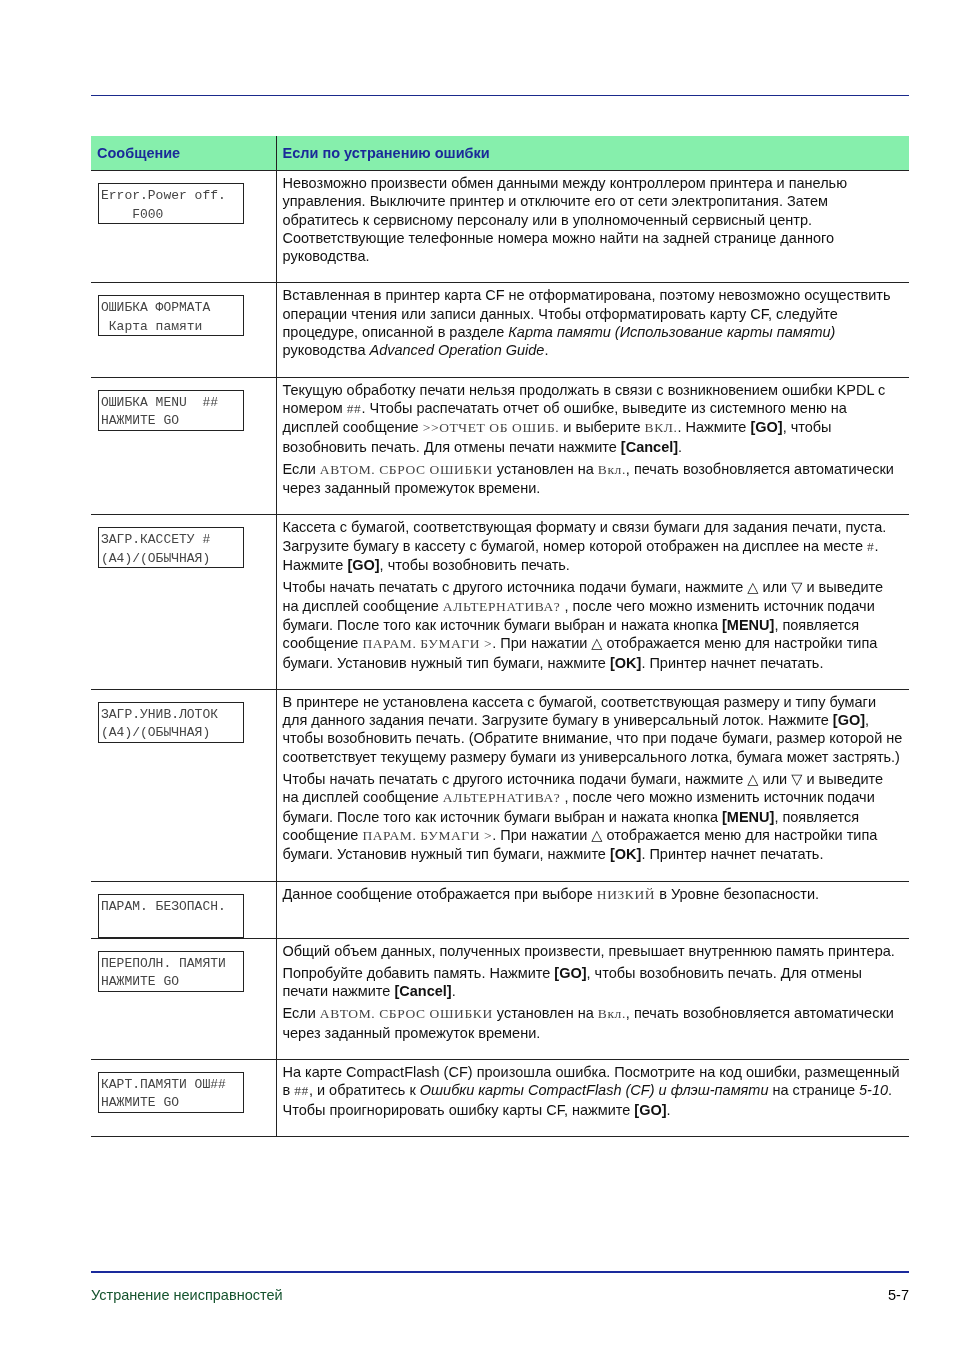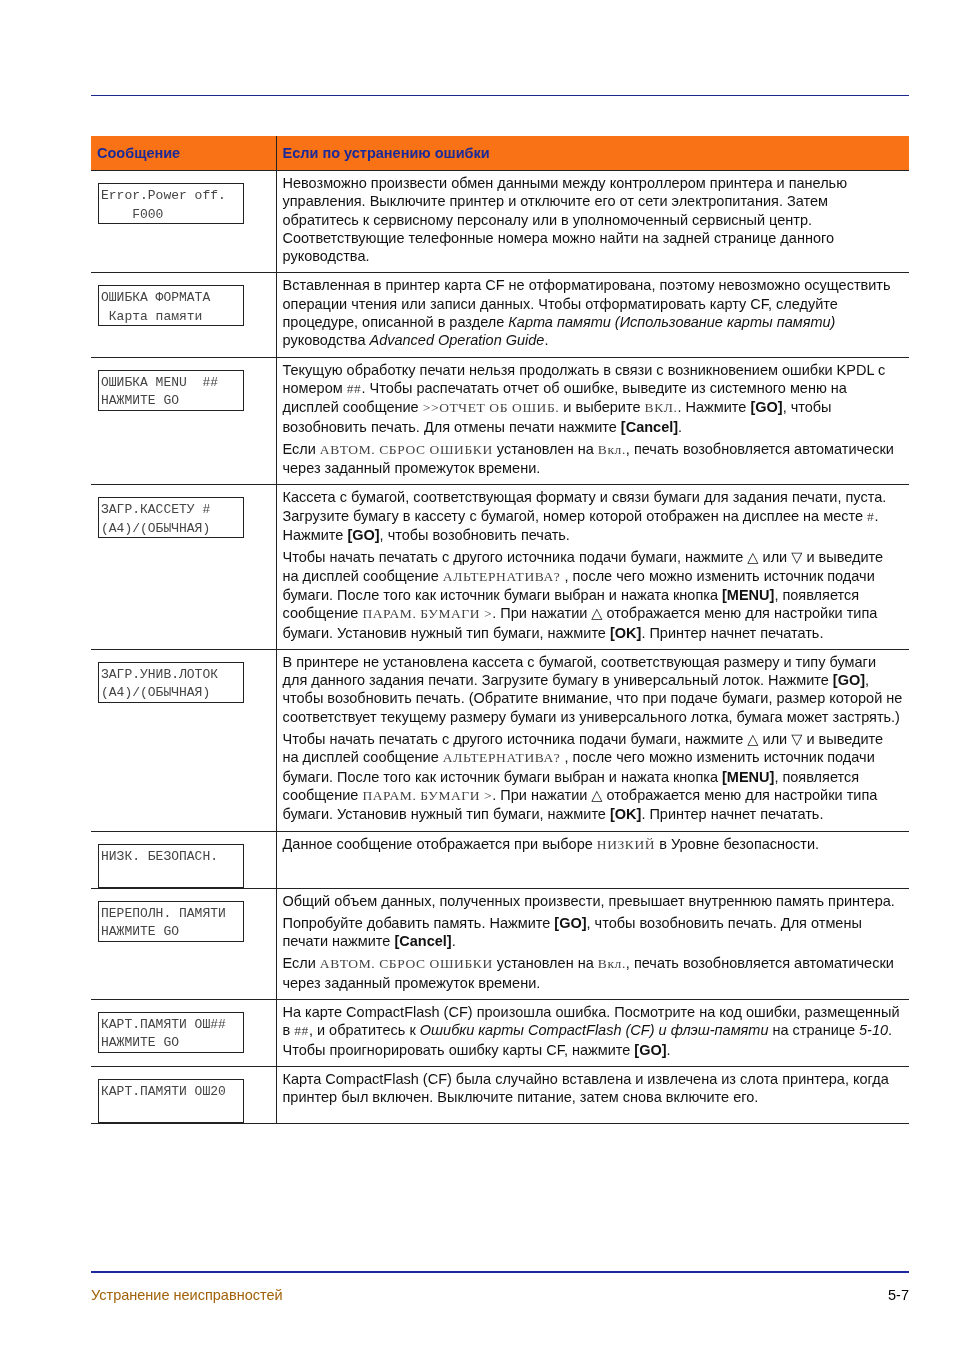--- a/index.html
+++ b/index.html
@@ -1,31 +1,31 @@
 <!DOCTYPE html>
 <html><head>
 <meta charset="utf-8">
 <style>
   html, body { margin: 0; padding: 0; background: #ffffff; }
   body { width: 954px; height: 1350px; position: relative; font-family: "Liberation Sans", sans-serif; color: #111; }
   .top-rule { position: absolute; left: 91px; top: 95px; width: 818px; height: 1px; background: #1a2a8c; }
   .bottom-rule { position: absolute; left: 91px; top: 1271px; width: 818px; height: 2px; background: #1a2a9c; }
-  .footer-left { position: absolute; left: 91px; top: 1287px; font-size: 14.5px; color: #a16207; }
+  .footer-left { position: absolute; left: 91px; top: 1287px; font-size: 14.5px; color: #14532d; }
   .footer-right { position: absolute; right: 45px; top: 1287px; font-size: 14.5px; color: #000000; }
 
   table.msgs { position: absolute; left: 91px; top: 136px; width: 818px; border-collapse: collapse; table-layout: fixed; }
   table.msgs col.c1 { width: 185px; }
   table.msgs col.c2 { width: 633px; }
-  thead th { background: #f97316; color: #1b2a99; font-weight: bold; font-size: 14.5px; text-align: left; padding: 7px 6px 8px 6px; height: 19px; }
+  thead th { background: #86efac; color: #1b2a99; font-weight: bold; font-size: 14.5px; text-align: left; padding: 7px 6px 8px 6px; height: 19px; }
   thead th.h1 { border-right: 1px solid #222; }
   tbody tr { border-top: 1px solid #222; }
   tbody tr:last-child { border-bottom: 1px solid #222; }
   tbody td { vertical-align: top; }
   td.msg-cell { border-right: 1px solid #222; padding: 12px 0 0 7px; }
-  td.desc-cell { padding: 3px 6px 7px 6px; font-size: 14.5px; line-height: 18.3px; margin-top: 39px; }
+  td.desc-cell { padding: 3px 6px 17px 6px; font-size: 14.5px; line-height: 18.3px; margin-top: 39px; }
   .lcd { border: 1px solid #222; width: 146px; height: 41px; box-sizing: border-box; padding: 3px 0 0 2px; font-family: "Liberation Mono", monospace; font-size: 13px; line-height: 18.5px; color: #444; white-space: pre; overflow: hidden; }
   .lcd.tall { height: 44px; }
   .para { margin: 0 0 4px 0; }
   .para:last-child { margin-bottom: 0; }
   .mono { font-family: "Liberation Serif", serif; font-size: 13.5px; letter-spacing: 0.6px; color: #444; }
   b { font-weight: bold; }
   i { font-style: italic; }
 </style>
 </head>
 <body>
@@ -82,21 +82,21 @@
         <td class="msg-cell">
           <div class="lcd"><div>ЗАГР.УНИВ.ЛОТОК</div><div>(A4)/(ОБЫЧНАЯ)</div></div>
         </td>
         <td class="desc-cell">
           <div class="para"><span>В принтере не установлена кассета с бумагой, соответствующая размеру и типу бумаги для данного задания печати. Загрузите бумагу в универсальный лоток. Нажмите </span><b>[GO]</b><span>, чтобы возобновить печать. (Обратите внимание, что при подаче бумаги, размер которой не соответствует текущему размеру бумаги из универсального лотка, бумага может застрять.)</span></div>
           <div class="para"><span>Чтобы начать печатать с другого источника подачи бумаги, нажмите △ или ▽ и выведите на дисплей сообщение </span><span class="mono"> АЛЬТЕРНАТИВА? </span><span>, после чего можно изменить источник подачи бумаги. После того как источник бумаги выбран и нажата кнопка </span><b>[MENU]</b><span>, появляется сообщение </span><span class="mono">ПАРАМ. БУМАГИ &gt;</span><span>. При нажатии △ отображается меню для настройки типа бумаги. Установив нужный тип бумаги, нажмите </span><b>[OK]</b><span>. Принтер начнет печатать.</span></div>
         </td>
       </tr>
       <tr>
         <td class="msg-cell">
-          <div class="lcd tall"><div>НИЗК. БЕЗОПАСН.</div></div>
+          <div class="lcd tall"><div>ПАРАМ. БЕЗОПАСН.</div></div>
         </td>
         <td class="desc-cell">
           <div class="para"><span>Данное сообщение отображается при выборе </span><span class="mono">НИЗКИЙ</span><span> в Уровне безопасности.</span></div>
         </td>
       </tr>
       <tr>
         <td class="msg-cell">
           <div class="lcd"><div>ПЕРЕПОЛН. ПАМЯТИ</div><div>НАЖМИТЕ GO</div></div>
         </td>
         <td class="desc-cell">
@@ -106,26 +106,18 @@
         </td>
       </tr>
       <tr>
         <td class="msg-cell">
           <div class="lcd"><div>КАРТ.ПАМЯТИ ОШ##</div><div>НАЖМИТЕ GO</div></div>
         </td>
         <td class="desc-cell">
           <div class="para"><span>На карте CompactFlash (CF) произошла ошибка. Посмотрите на код ошибки, размещенный в </span><span class="mono">##</span><span>, и обратитесь к </span><i>Ошибки карты CompactFlash (CF) и флэш-памяти</i><span> на странице </span><i>5-10</i><span>. Чтобы проигнорировать ошибку карты CF, нажмите </span><b>[GO]</b><span>.</span></div>
         </td>
       </tr>
-      <tr>
-        <td class="msg-cell">
-          <div class="lcd tall"><div>КАРТ.ПАМЯТИ ОШ20</div></div>
-        </td>
-        <td class="desc-cell">
-          <div class="para"><span>Карта CompactFlash (CF) была случайно вставлена и извлечена из слота принтера, когда принтер был включен. Выключите питание, затем снова включите его.</span></div>
-        </td>
-      </tr>
     </tbody>
 </table>
 
 <div class="bottom-rule"></div>
 <div class="footer-left">Устранение неисправностей</div>
 <div class="footer-right">5-7</div>
 
 </body></html>

